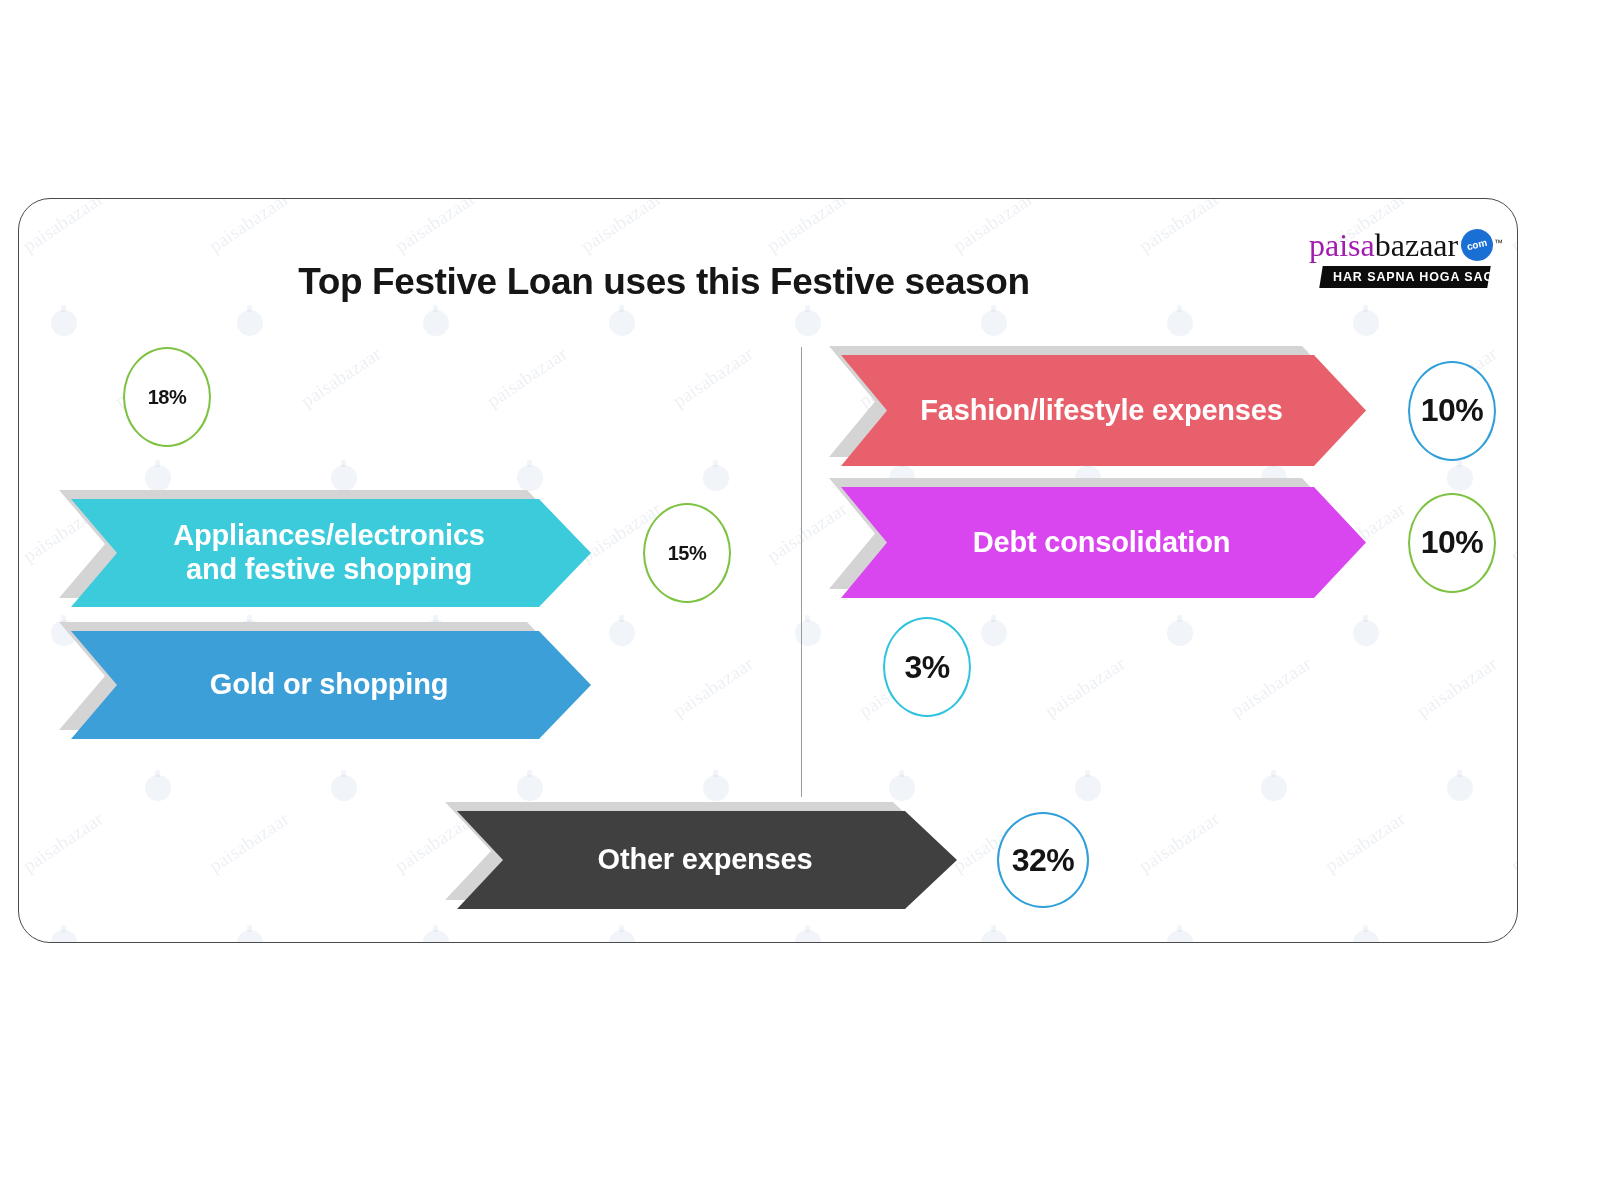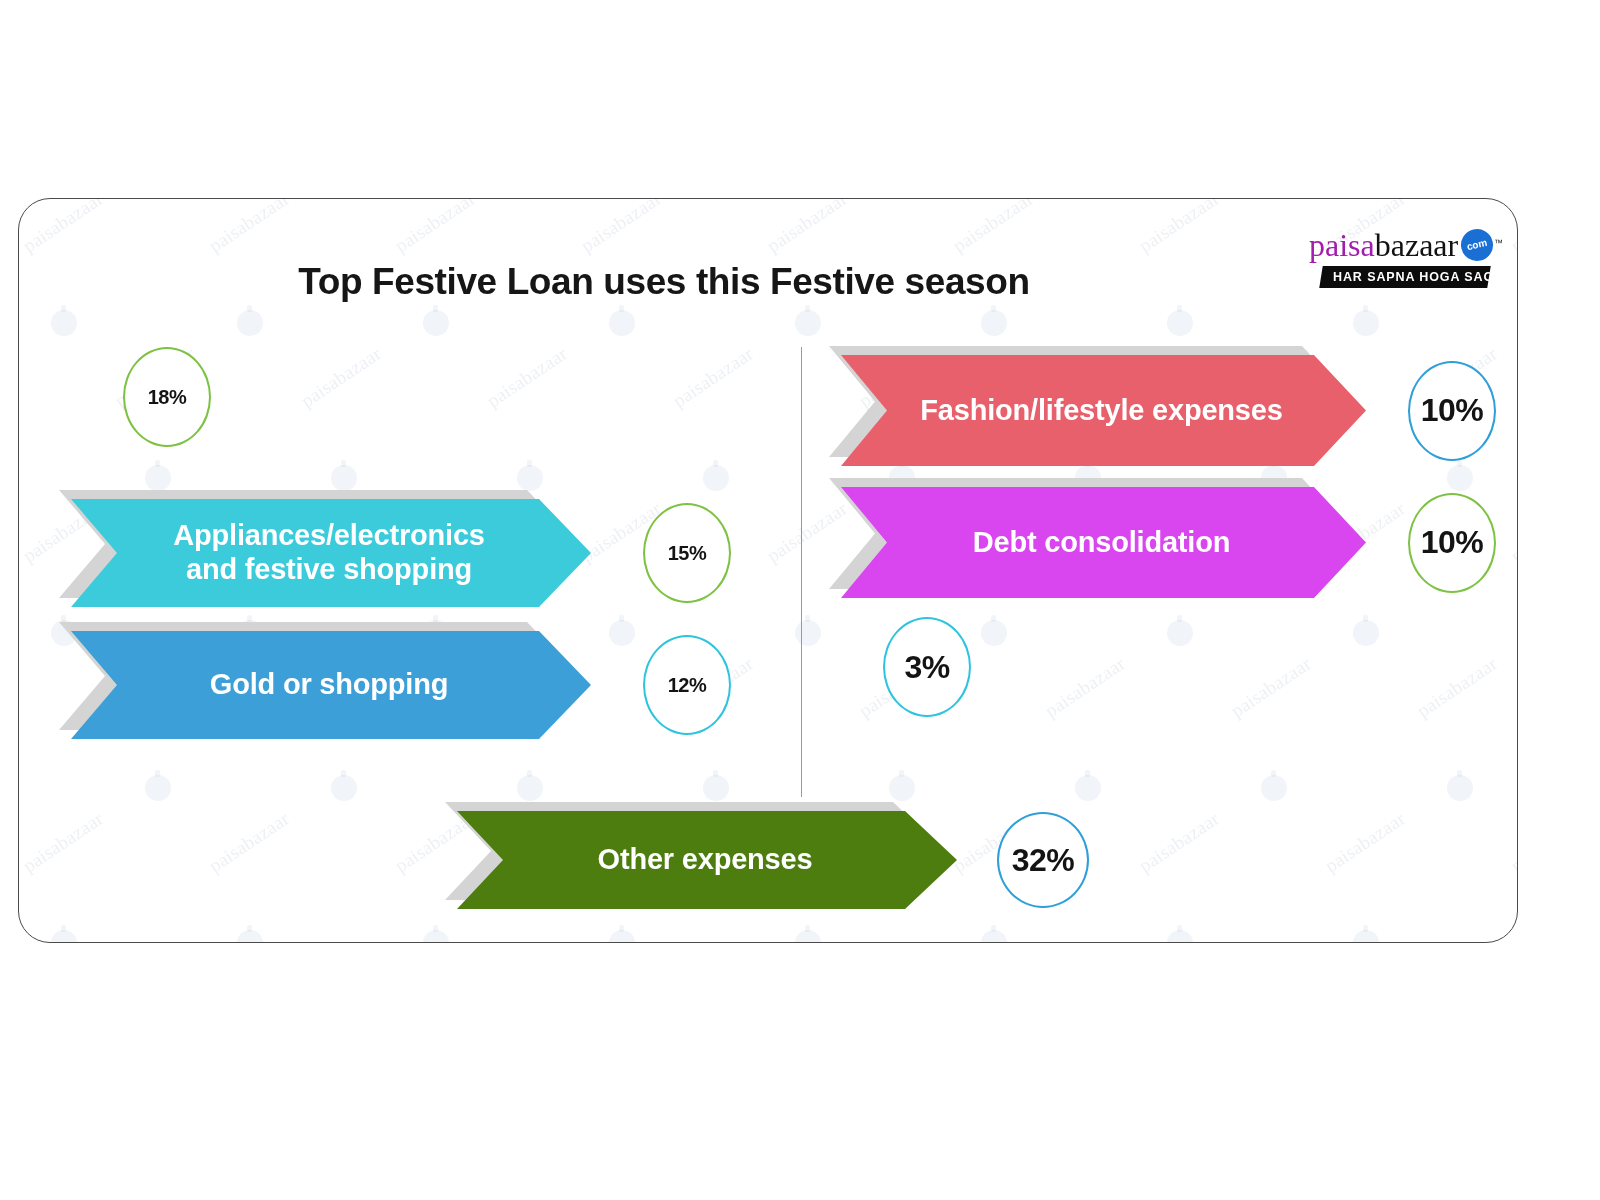--- a/index.html
+++ b/index.html
@@ -343,23 +343,20 @@
       </div>
     </div>
 
     <div class="row col-left" id="row-l2" style="left:52px; top:432px;">
       <div class="chev-wrap">
         <div class="chev-shadow"></div>
         <div class="chev" id="chev-l2" style="background: rgb(61, 159, 216);">
           <div class="chev-label">Gold or shopping</div>
         </div>
       </div>
-      <div class="pct" id="pct-l2" style="border-color: rgb(46, 196, 221);">
-        <span class="pct-txt">12%</span>
-      </div>
     </div>
 
     <div class="row col-right" id="row-r0" style="left:822px; top:156px;">
       <div class="chev-wrap">
         <div class="chev-shadow"></div>
         <div class="chev" id="chev-r0" style="background: rgb(232, 96, 107);">
           <div class="chev-label">Fashion/lifestyle expenses</div>
         </div>
       </div>
       <div class="pct" id="pct-r0" style="border-color: rgb(46, 159, 216);">
@@ -381,21 +378,21 @@
 
     <div class="row col-right" id="row-r2" style="left:822px; top:418px;">
       <div class="pct" id="pct-r2" style="border-color: rgb(46, 196, 221);">
         <span class="pct-txt">3%</span>
       </div>
     </div>
 
     <div class="row" id="row-bottom" style="left:438px; top:612px;">
       <div class="chev-wrap">
         <div class="chev-shadow"></div>
-        <div class="chev" id="chev-b0" style="background: #4d7c0f;">
+        <div class="chev" id="chev-b0" style="background: #404040;">
           <div class="chev-label">Other expenses</div>
         </div>
       </div>
       <div class="pct" id="pct-b0" style="border-color: rgb(46, 159, 216);">
         <span class="pct-txt">32%</span>
       </div>
     </div>
 
   </div>
 </div>

